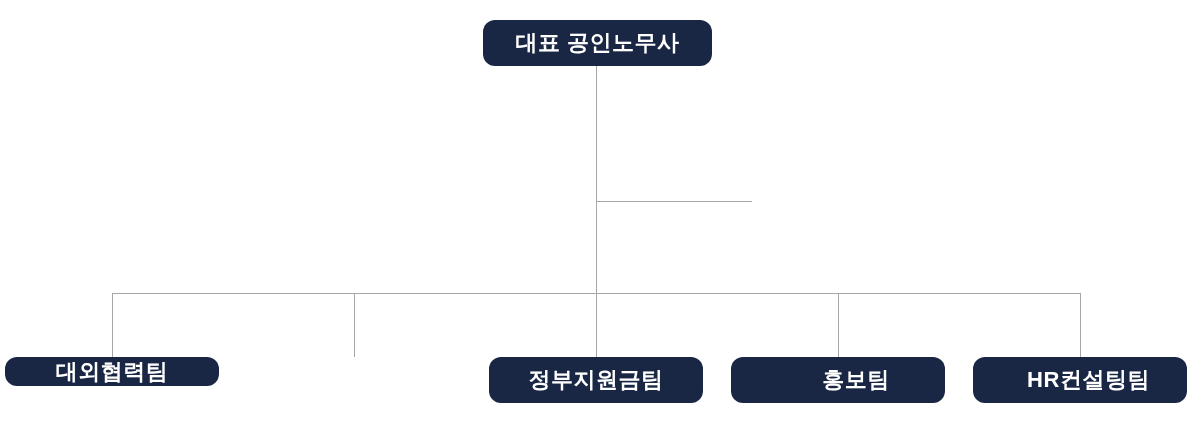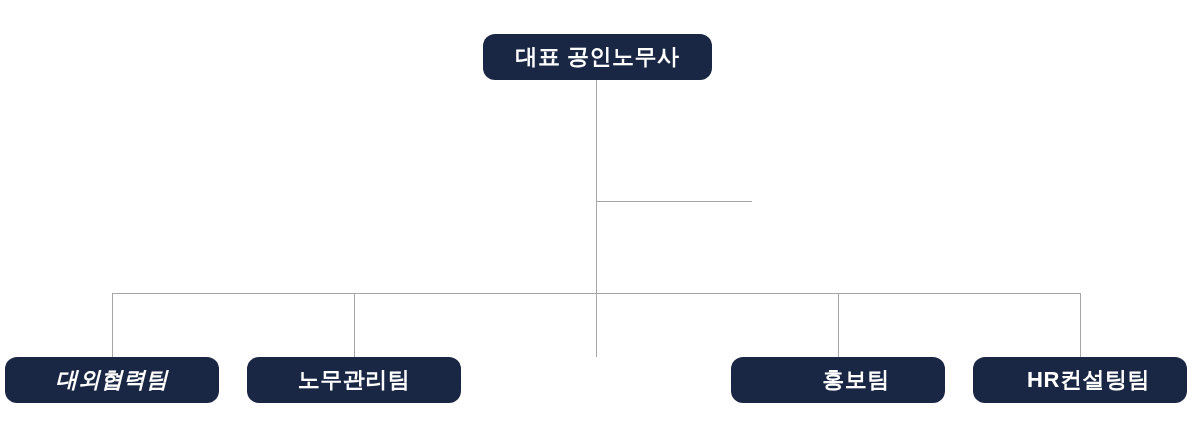--- a/index.html
+++ b/index.html
@@ -27,23 +27,23 @@
     font-size: 22px;
     letter-spacing: 0.5px;
     box-sizing: border-box;
     white-space: nowrap;
   }
   .line {
     position: absolute;
     background: #a6a6a6;
   }
   
-  #node-root     { left: 483px; top: 34px;  width: 229px; height: 46px; }
+  #node-root     { left: 483px; top: 20px;  width: 229px; height: 46px; }
   #node-advisor  { left: 752px; top: 177px; width: 225px; height: 46px; }
-  #node-team-0   { left: 5px;   top: 357px; width: 214px; height: 46px; font-style: italic; }
+  #node-team-0   { left: 5px;   top: 357px; width: 214px; height: 29px; }
   #node-team-1   { left: 247px; top: 357px; width: 214px; height: 46px; }
   #node-team-2   { left: 489px; top: 357px; width: 214px; height: 46px; }
   #node-team-3   { left: 731px; top: 357px; width: 214px; height: 46px; padding-left: 36px; }
   #node-team-4   { left: 973px; top: 357px; width: 214px; height: 46px; padding-left: 17px; }
   
   #line-trunk        { left: 596px; top: 66px;  width: 1px;   height: 227px; }
   #line-advisor      { left: 597px; top: 201px; width: 155px; height: 1px; }
   #line-bus          { left: 112px; top: 293px; width: 968px; height: 1px; }
   #line-drop-0       { left: 112px; top: 293px; width: 1px;   height: 64px; }
   #line-drop-1       { left: 354px; top: 293px; width: 1px;   height: 64px; }
@@ -63,20 +63,20 @@
   <div class="line" id="line-drop-1"></div>
   <div class="line" id="line-drop-2"></div>
   <div class="line" id="line-drop-3"></div>
   <div class="line" id="line-drop-4"></div>
 
   <div class="node" id="node-root">대표 공인노무사</div>
 
 
   <div class="node" id="node-team-0">대외협력팀</div>
 
-  <div class="node" id="node-team-1">노무관리팀</div>
 
+  <div class="node" id="node-team-2">정부지원금팀</div>
 
   <div class="node" id="node-team-3">홍보팀</div>
 
   <div class="node" id="node-team-4">HR컨설팅팀</div>
 
 </div>
 
 </body></html>

